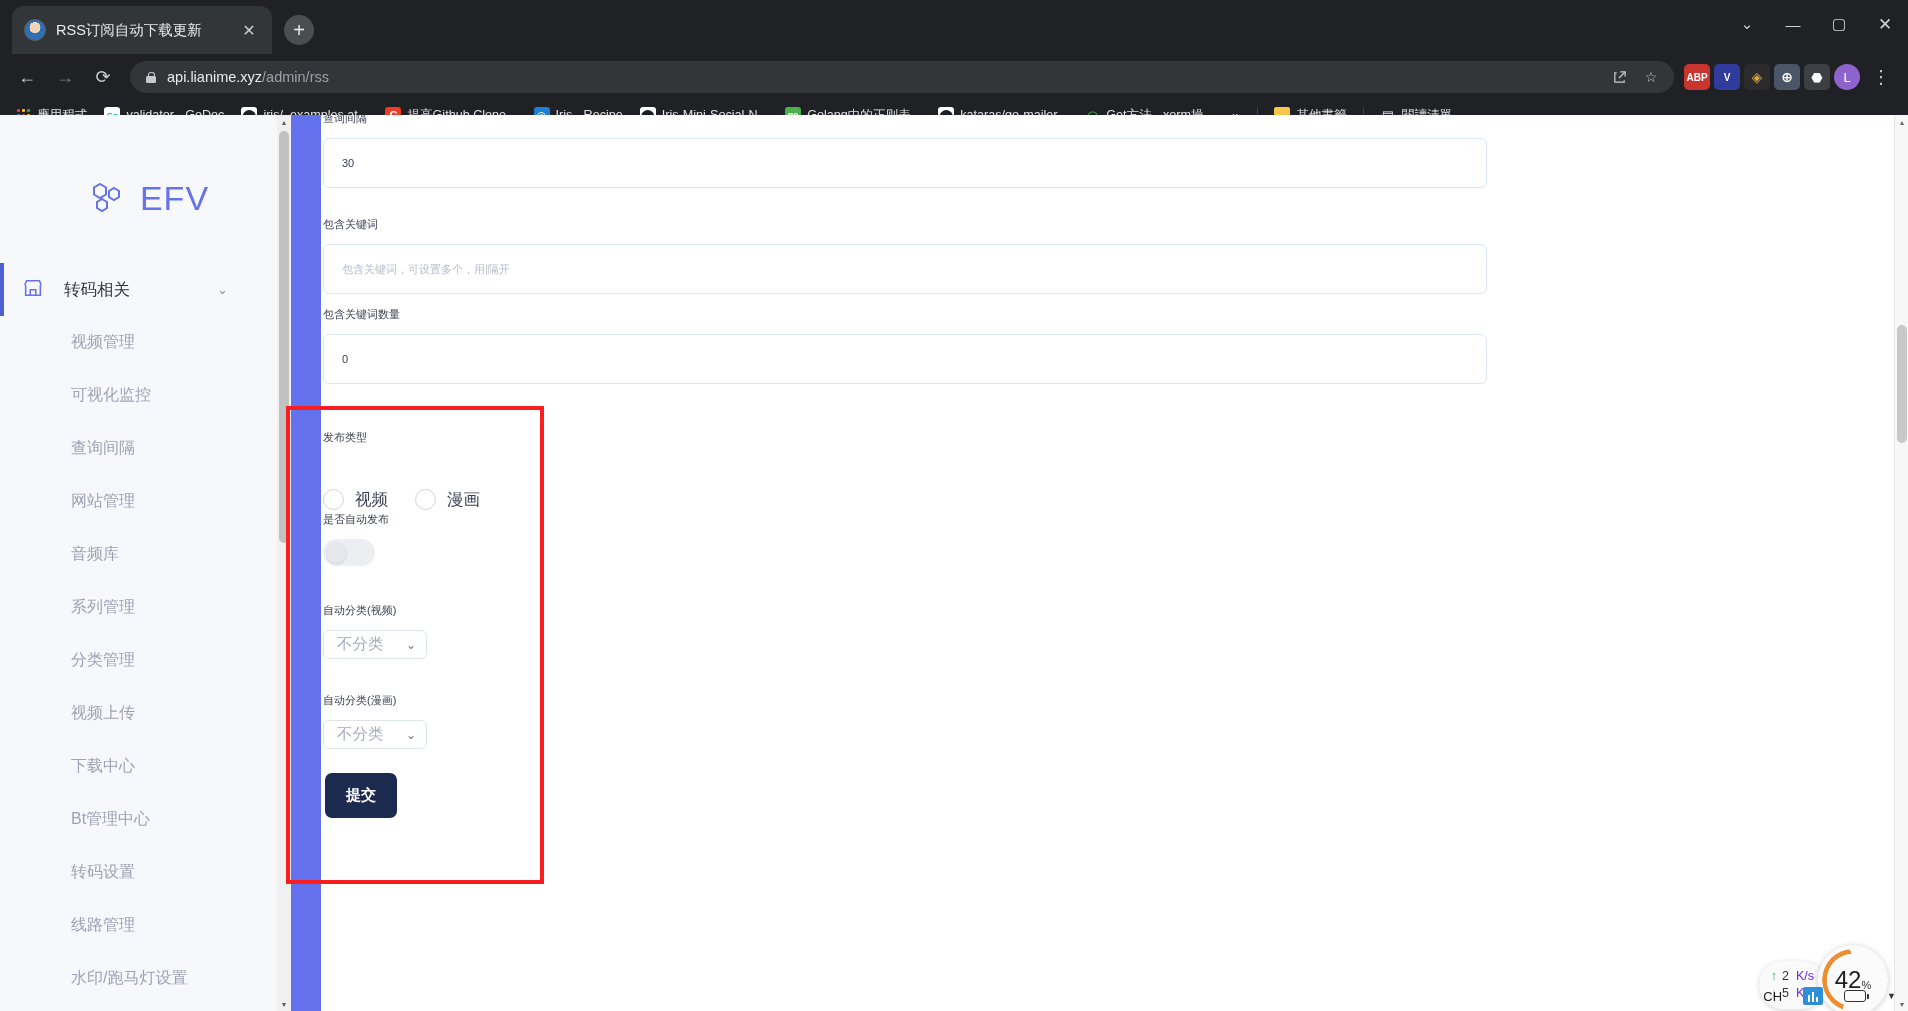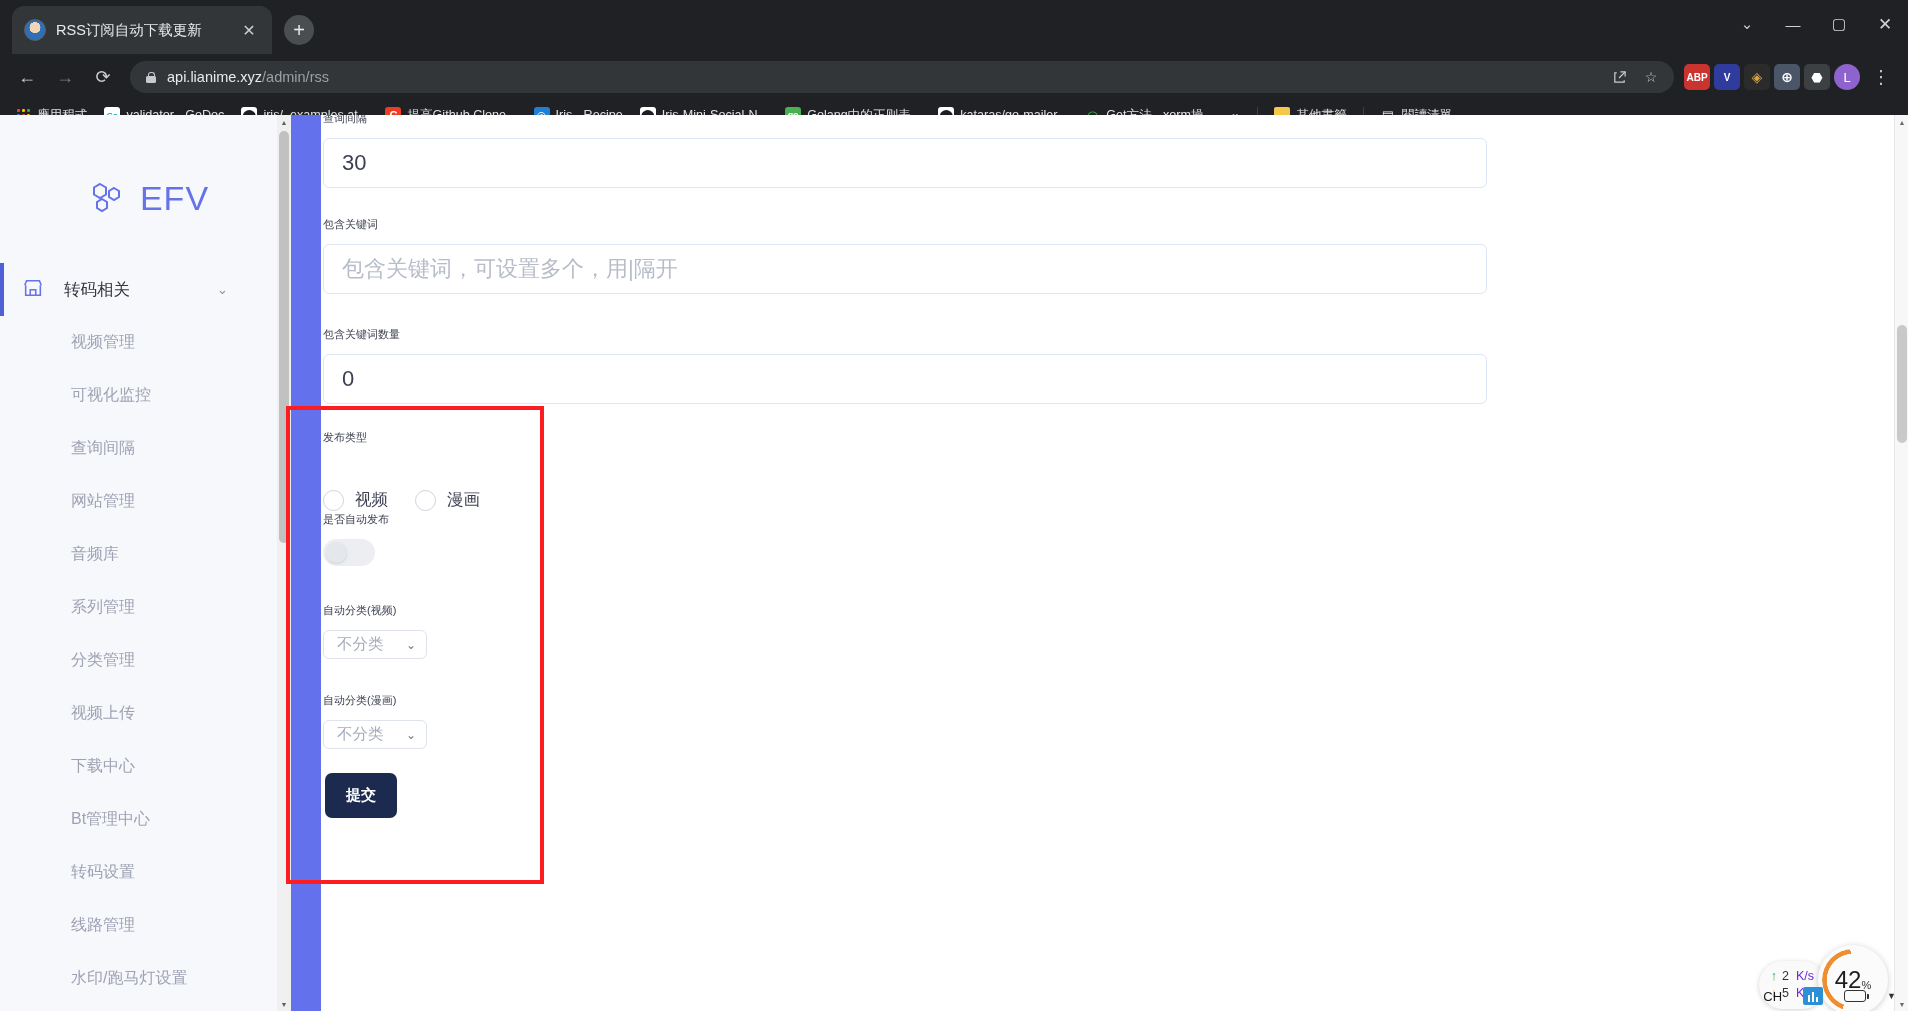--- a/index.html
+++ b/index.html
@@ -84,30 +84,30 @@
 
   
   .blue-band { position:absolute; left:291px; top:0; width:30px; height:896px; background:#6371ec; }
 
   
   .content { position:absolute; left:321px; top:0; right:14px; height:896px; background:#fff; }
   .field { padding:0 0 0 0; }
   .f-label { font-size:11px; color:#3d4152; margin-bottom:12px; }
   .f-input {
     height:50px; border:1px solid #dbe7f5; border-radius:6px; display:flex; align-items:center;
-    padding:0 18px; font-size:22px; color:#3a3f52; background:#fff;
+    padding:0 18px; font-size:11px; color:#3a3f52; background:#fff;
   }
   .f-input.ph { color:#b7bcc9; }
 
   .form-wrap { position:absolute; left:2px; top:0; width:1174px; }
 
   
   .redbox { position:absolute; border:4px solid #fb1d20; pointer-events:none; }
 
-  .radio-row { display:flex; align-items:flex-end; gap:11px;margin-top:44px; }
+  .radio-row { display:flex; align-items:flex-start; gap:11px;margin-top:44px; }
   .radio { width:21px; height:21px; border:1.6px solid #cfd3dd; border-radius:50%; background:#fff; }
   .radio-label { font-size:16.5px; color:#3d4152; margin-right:16px; }
 
   .switch { width:52px; height:27px; border-radius:14px; background:#eceef2; position:relative; }
   .switch .knob { position:absolute; left:3px; top:3px; width:21px; height:21px; border-radius:50%; background:#e4e7ec; box-shadow:0 1px 2px rgba(0,0,0,.12); }
 
   .select {
     width:104px; height:29px; border:1px solid #dfe3ec; border-radius:6px; background:#fff;
     display:flex; align-items:center; justify-content:space-between; padding:0 10px 0 13px;
     font-size:15.5px; color:#a7acba;
@@ -352,21 +352,21 @@
         <div class="field" style="position:absolute;left:0;top:-4px;width:1164px">
           <div class="f-label">查询间隔</div>
           <div class="f-input">30</div>
         </div>
 
         <div class="field" style="position:absolute;left:0;top:102px;width:1164px">
           <div class="f-label">包含关键词</div>
           <div class="f-input ph">包含关键词，可设置多个，用|隔开</div>
         </div>
 
-        <div class="field" style="position:absolute;left:0;top:212px;width:1164px">
+        <div class="field" style="position:absolute;left:0;top:192px;width:1164px">
           <div class="f-label">包含关键词数量</div>
           <div class="f-input">0</div>
         </div>
 
         <div style="position:absolute;left:0;top:315px">
           <div class="f-label">发布类型</div>
           <div class="radio-row">
             <span class="radio"></span>
             <span class="radio-label">视频</span>
             <span class="radio"></span>

